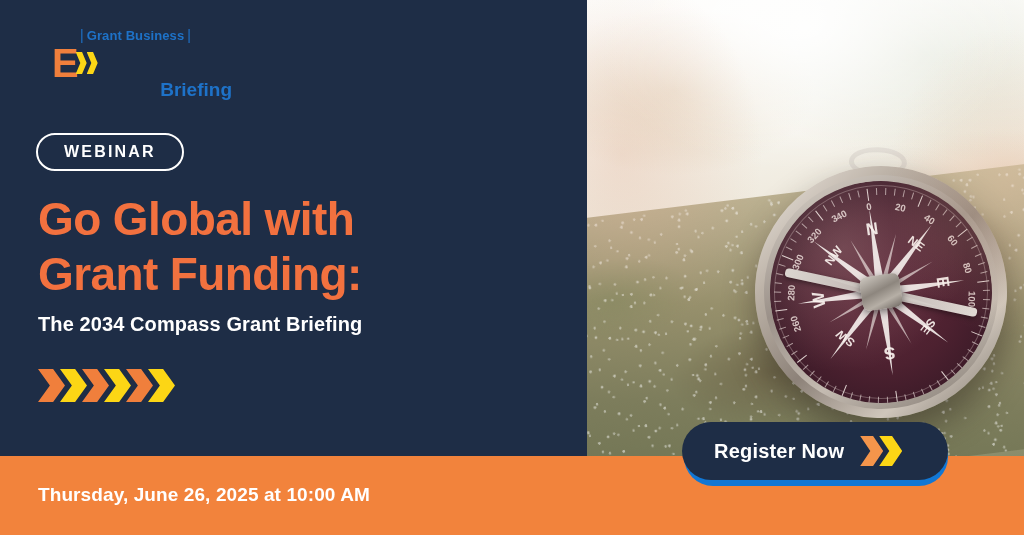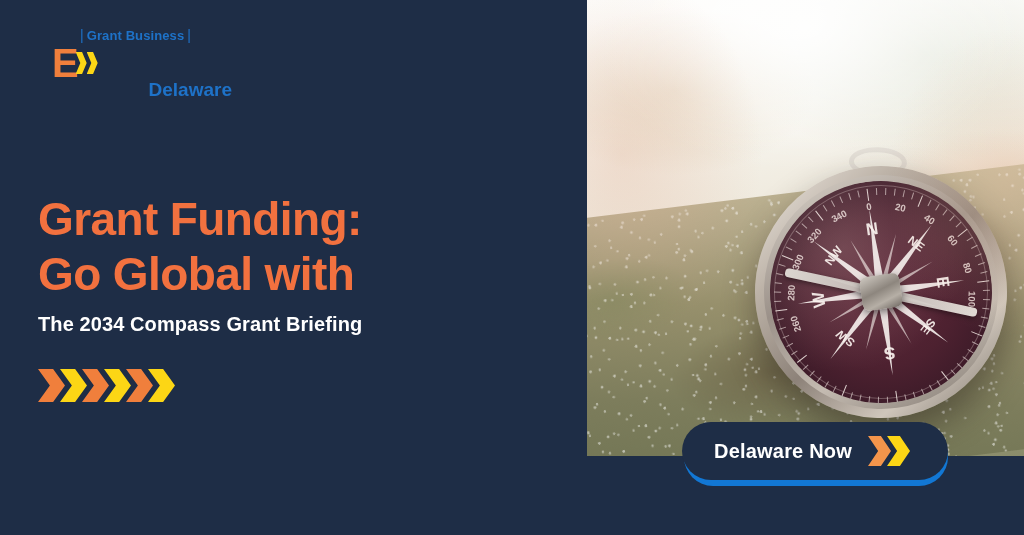--- a/index.html
+++ b/index.html
@@ -428,46 +428,52 @@
         <span>Grant Business</span>
         <span class="logo-bar">|</span>
       </div>
       <div class="logo-mid">
         <span>E</span>
         <span class="logo-chevs">
           <span class="logo-chev"></span>
             <span class="logo-chev"></span>
         </span>
       </div>
-      <div class="logo-bottom">Delaware</div>
+      <div class="logo-bottom">Briefing</div>
     </div>
 
+    <div class="webinar-badge">
+      <span>WEBINAR</span>
+    </div>
 
     <div class="headline">
+      <div>Go Global with</div>
       <div>Grant Funding:</div>
-      <div>Go Global with</div>
     </div>
 
     <div class="subtitle">The 2034 Compass Grant Briefing</div>
 
     <div class="chev-row" id="chev-row">
         <span class="chev" style="background: rgb(240, 127, 60);"></span>
         <span class="chev" style="background: rgb(252, 214, 21);"></span>
         <span class="chev" style="background: rgb(240, 127, 60);"></span>
         <span class="chev" style="background: rgb(252, 214, 21);"></span>
         <span class="chev" style="background: rgb(240, 127, 60);"></span>
         <span class="chev" style="background: rgb(252, 214, 21);"></span>
       </div>
   </div>
 
+  <div class="bottom-bar">
+    <div class="date-text">Thursday, June 26, 2025 at 10:00 AM</div>
+  </div>
 
   <div class="register-wrap">
     <div class="register-shadow"></div>
     <button class="register-btn">
-      <span class="register-label">Delaware Now</span>
+      <span class="register-label">Register Now</span>
       <span class="btn-chevs" id="btn-chevs">
           <span class="btn-chev" style="background: rgb(244, 149, 75);"></span>
           <span class="btn-chev" style="background: rgb(252, 214, 21);"></span>
         </span>
     </button>
   </div>
 
 </div>
 
 </body></html>

